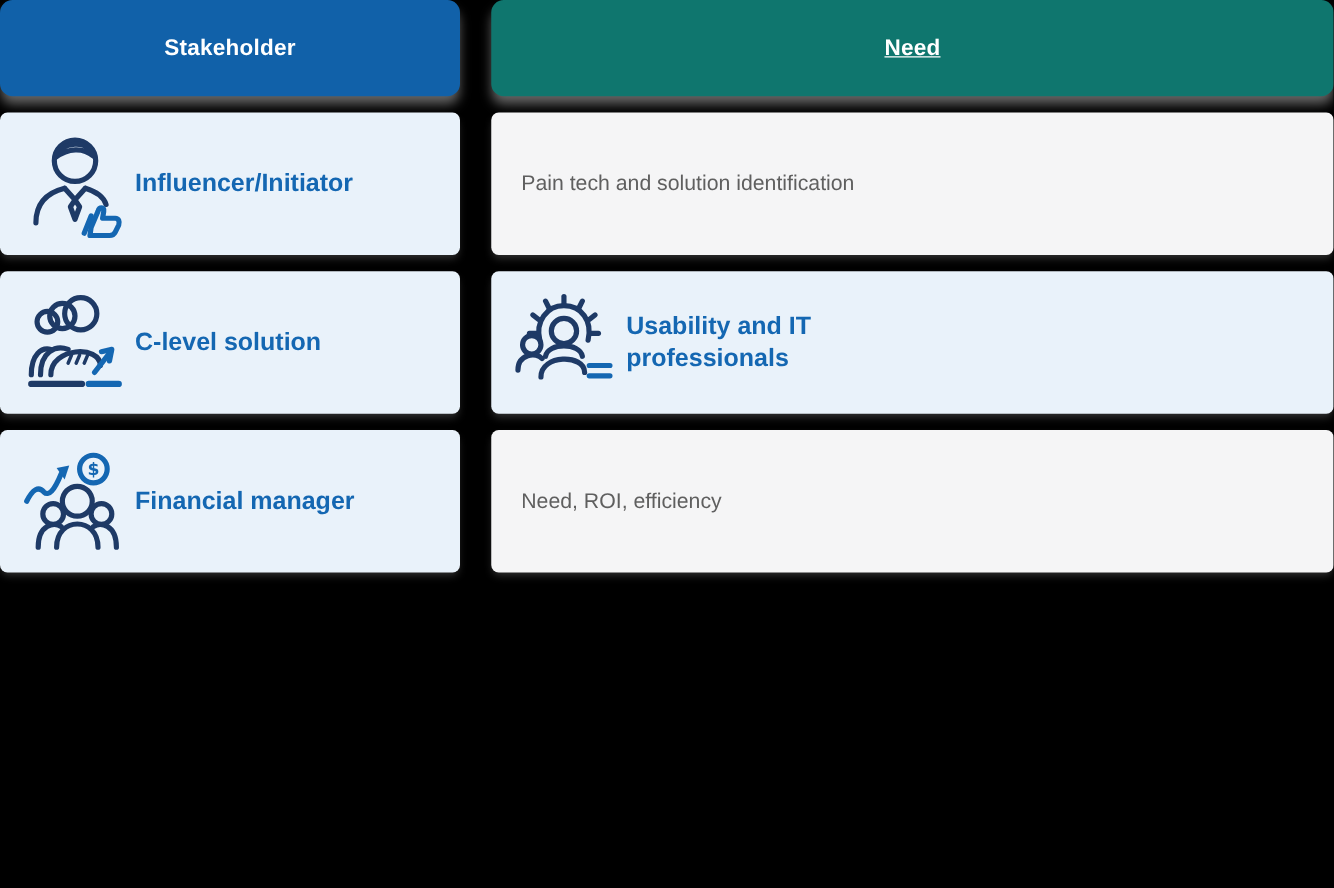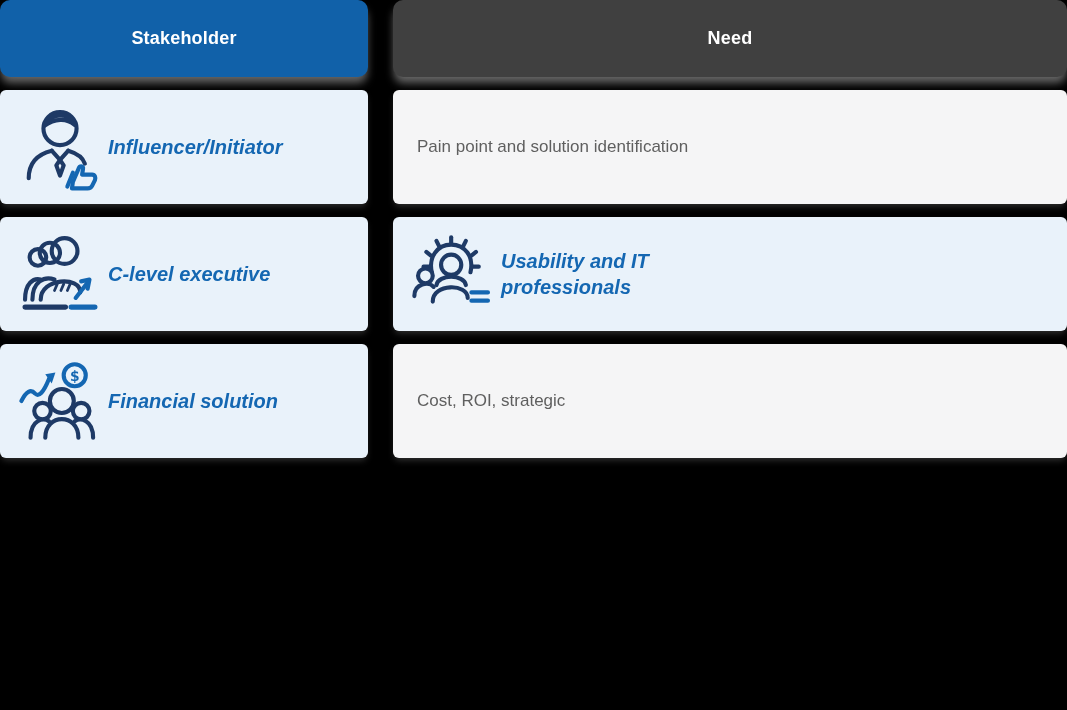--- a/index.html
+++ b/index.html
@@ -15,39 +15,39 @@
     row-gap:13px;
     width:1067px;
   }
   .hdr{
     border-radius:10px;
     display:flex;align-items:center;justify-content:center;
     color:#fff;font-weight:bold;font-size:18px;letter-spacing:.2px;
     box-shadow:0 7px 9px -1px rgba(170,170,170,.6);
   }
   .hdr-stakeholder{background:#1161a9;}
-  .hdr-need{background:#404040;}
+  .hdr-need{background:#0f766e;text-decoration:underline;}
   .cell{
     border-radius:6px;
     display:flex;align-items:center;
     box-shadow:0 4px 7px -2px rgba(150,150,150,.35);
   }
   .cell-stakeholder{
     background:#e9f2fa;
     padding:0 10px 0 14px;
   }
   .cell-need{
     background:#f5f5f6;
     padding:0 20px 0 24px;
   }
   .icon-box{width:92px;height:96px;flex:0 0 92px;display:flex;align-items:center;justify-content:center;}
   .icon-box svg{width:92px;height:92px;display:block;}
   .stk-label{
     color:#1467b2;font-weight:bold;font-size:20px;line-height:1.3;
-    margin-left:2px;max-width:250px;font-style:italic;
+    margin-left:2px;max-width:250px;
   }
   .need-text{color:#5f5f5f;font-size:17px;line-height:1.35;}
   .stroke-n{stroke:#1e3a66;fill:none;stroke-width:4.5;stroke-linecap:round;stroke-linejoin:round;}
   .stroke-b{stroke:#1467b2;fill:none;stroke-width:4.5;stroke-linecap:round;stroke-linejoin:round;}
   .fill-bg{fill:#e9f2fa;}
   .thick{stroke-width:5.5;}
   .thin{stroke-width:3;}
 </style>
 </head>
 <body>
@@ -71,41 +71,41 @@
           <path class="stroke-n" d="M59,54 C69,57 75,62 77,68"></path>
           <path class="stroke-n" d="M41,54 L50,64 L59,54"></path>
           <path class="stroke-n" d="M50,64 L46,70 L50,81 L54,70 Z"></path>
           <path class="stroke-b" d="M58,93 L64,78"></path>
           <path class="stroke-b" d="M64,88 L70,74 C71,70 76,70 75,74 L74,80 L85,80 C88,80 89,83 88,86 L85,92 C84,94 82,95 80,95 L63,95 Z"></path>
         </svg>
       </span>
       <span class="stk-label">Influencer/Initiator</span>
     </div>
     <div class="cell cell-need">
-      <span class="need-text">Pain point and solution identification</span>
+      <span class="need-text">Pain tech and solution identification</span>
     </div>
 
 
     <div class="cell cell-stakeholder">
       <span class="icon-box">
         <svg viewBox="0 0 100 100">
           <circle class="stroke-n" cx="26" cy="32" r="9"></circle>
           <path class="stroke-n" d="M12,78 C12,60 21,54 29,56"></path>
           <circle class="stroke-n" cx="39" cy="27" r="11"></circle>
           <path class="stroke-n" d="M20,78 C20,58 33,52 44,56"></path>
           <circle class="stroke-n" cx="55" cy="25" r="14"></circle>
           <path class="stroke-n" d="M29,78 C29,54 72,52 72,70"></path>
           <path class="stroke-n thin" d="M44,68 l3,-7 M51,68 l3,-7 M58,68 l3,-7"></path>
           <path class="stroke-b" d="M67,76 L81,58"></path>
           <path class="stroke-b" d="M73,58 L82,56 L80,66"></path>
           <path class="stroke-n thick" d="M12,86 L56,86"></path>
           <path class="stroke-b thick" d="M62,86 L88,86"></path>
         </svg>
       </span>
-      <span class="stk-label">C-level executive</span>
+      <span class="stk-label">C-level solution</span>
     </div>
 
     <div class="cell cell-stakeholder">
       <span class="icon-box">
         <svg viewBox="0 0 100 100">
           <g class="stroke-n" stroke-width="7">
             <path d="M48,10 L48,16"></path>
               <path d="M64,14 L61,20"></path>
               <path d="M75,26 L70,30"></path>
             <path d="M78,42 L72,42"></path>
@@ -133,20 +133,20 @@
           <circle class="stroke-b" cx="66" cy="22" r="12" stroke-width="4"></circle>
           <text x="66" y="23" text-anchor="middle" dominant-baseline="central" font-family="DejaVu Sans, sans-serif" font-size="15" font-weight="bold" fill="#1467b2">$</text>
           <circle class="stroke-n fill-bg" cx="31" cy="61" r="9"></circle>
           <path class="stroke-n fill-bg" d="M18,90 C18,70 32,68 38,72"></path>
           <circle class="stroke-n fill-bg" cx="73" cy="61" r="9"></circle>
           <path class="stroke-n fill-bg" d="M86,90 C86,70 72,68 66,72"></path>
           <circle class="stroke-n fill-bg" cx="52" cy="50" r="13"></circle>
           <path class="stroke-n fill-bg" d="M34,90 C34,63 70,63 70,90"></path>
         </svg>
       </span>
-      <span class="stk-label">Financial solution</span>
+      <span class="stk-label">Financial manager</span>
     </div>
     <div class="cell cell-need">
-      <span class="need-text">Cost, ROI, strategic</span>
+      <span class="need-text">Need, ROI, efficiency</span>
     </div>
 
   </div>
 </div>
 
 </body></html>

